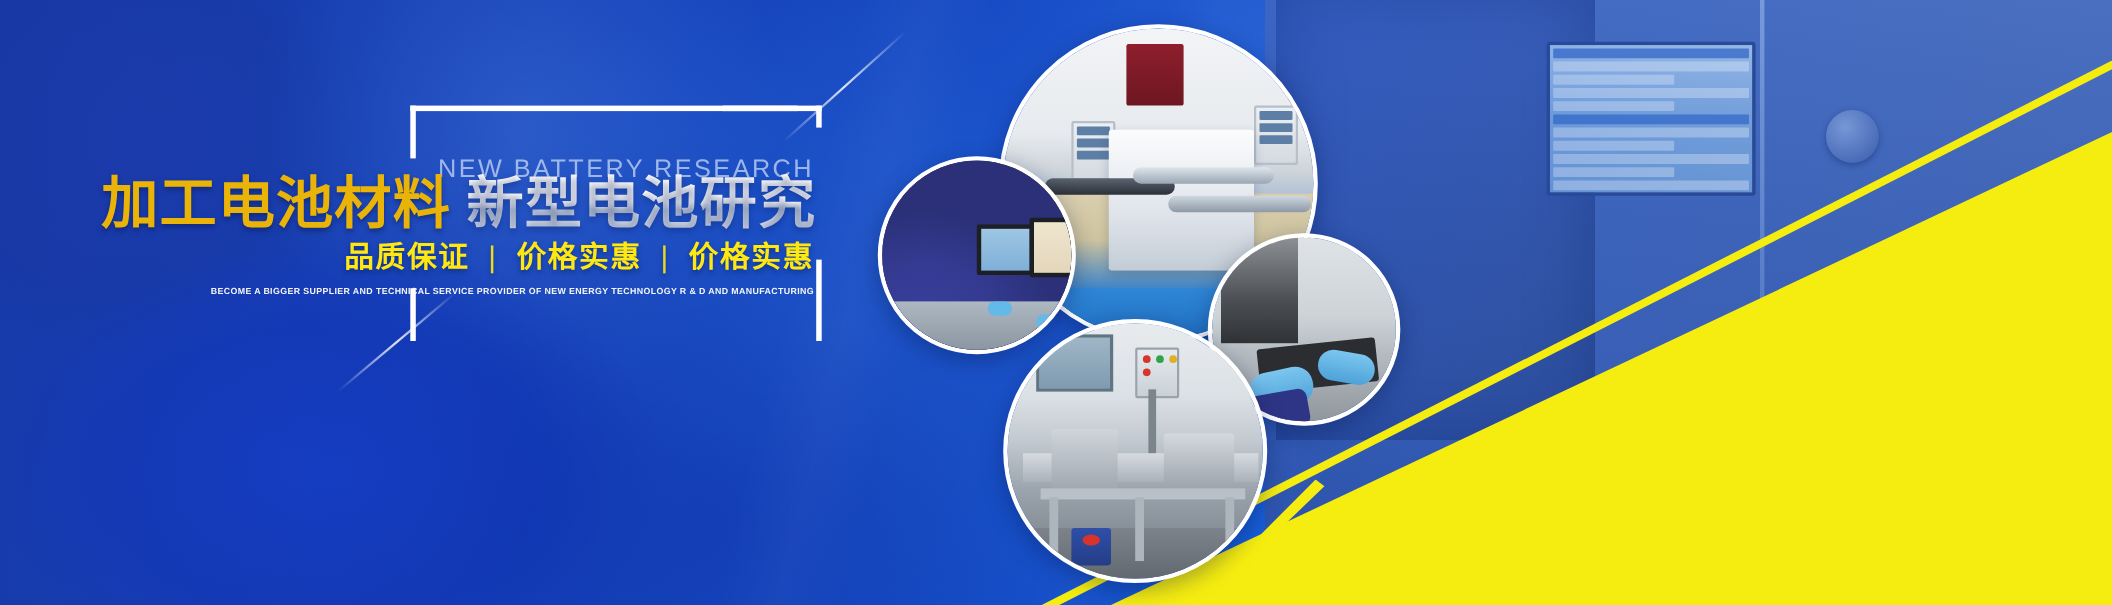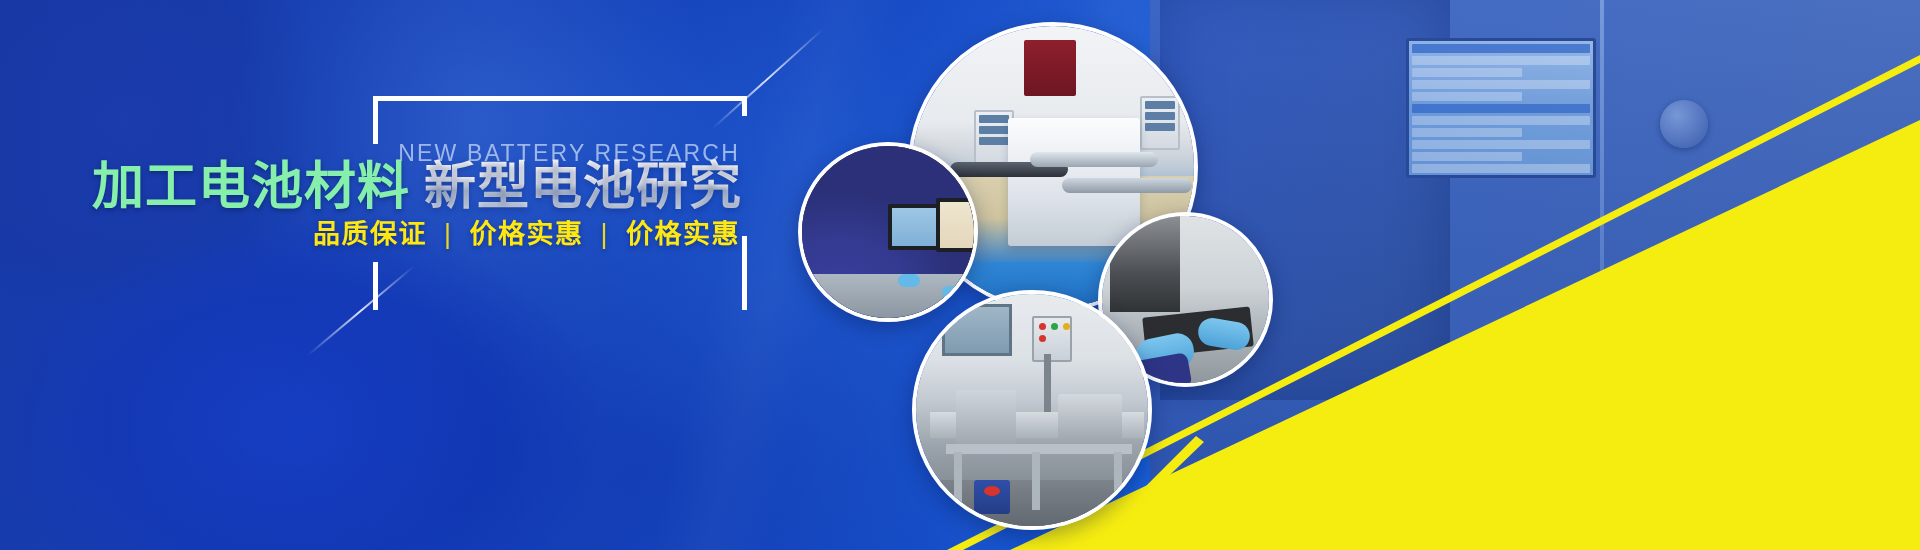--- a/index.html
+++ b/index.html
@@ -129,21 +129,21 @@
     font-family:"Liberation Sans","DejaVu Sans",sans-serif;
   }
 
   .headline{
     position:absolute; right:18px; top:158px;
     white-space:nowrap;
     font-size:52px; font-weight:700; letter-spacing:1px;
     line-height:1.08;
   }
   .h-yellow{
-    color:#86efac;
+    color:#eab308;
     text-shadow:0 2px 5px rgba(8,28,88,.55);
     margin-top:20px;
   }
   .h-white{
     color:#f2f5fa;
     background:linear-gradient(180deg,#ffffff 0%,#ffffff 46%,#c4cedd 58%,#eef2f8 100%);
     -webkit-background-clip:text;
     background-clip:text;
     -webkit-text-fill-color:transparent;
     text-shadow:0 2px 6px rgba(8,28,88,.35);
@@ -313,20 +313,21 @@
 
     <div class="features">
       <span>品质保证</span>
       <span class="sep">|</span>
       <span>价格实惠</span>
       <span class="sep">|</span>
       <span>价格实惠</span>
     </div>
 
 
+    <div class="tagline-en">BECOME A BIGGER SUPPLIER AND TECHNICAL SERVICE PROVIDER OF NEW ENERGY TECHNOLOGY R &amp; D AND MANUFACTURING</div>
   </div>
 
   <div class="circle c2">
     <div class="c-inner">
       <div class="floor"></div>
       <div class="redbox"></div>
       <div class="ctrl a">
           <i></i>
           <i></i>
           <i></i>

